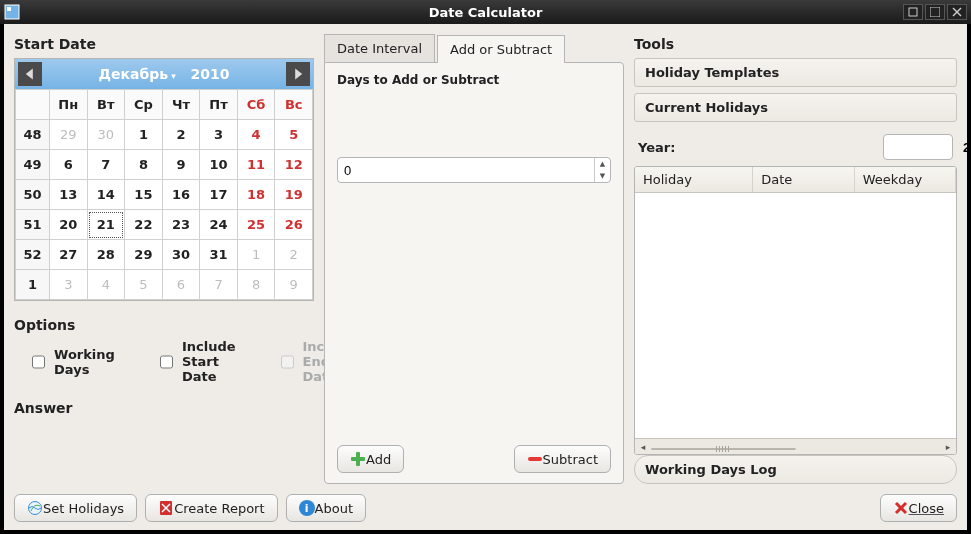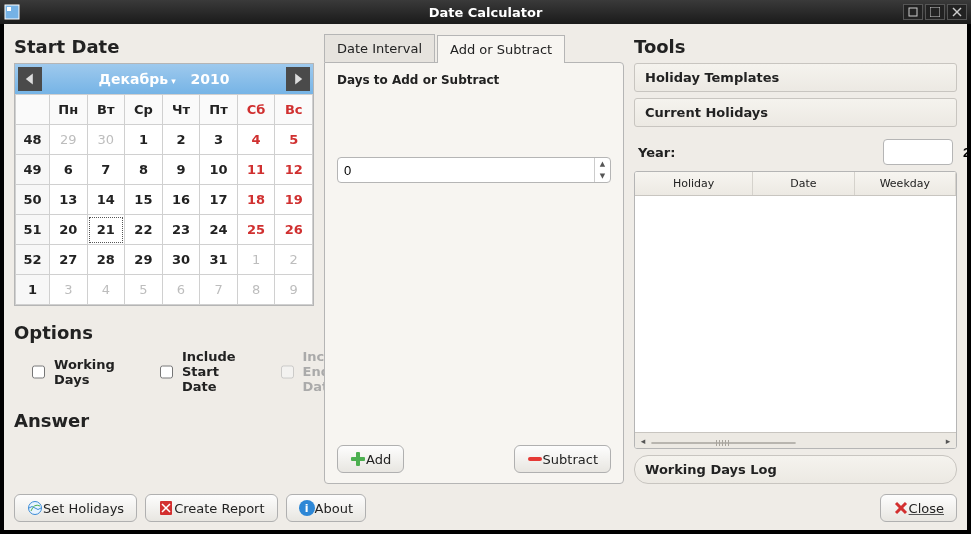--- a/index.html
+++ b/index.html
@@ -63,21 +63,21 @@
   .main-row {
     display:flex;
     gap:10px;
     flex:1;
   }
   .col-left { width:300px; display:flex; flex-direction:column; }
   .col-mid  { width:300px; display:flex; flex-direction:column; }
   .col-right{ flex:1; display:flex; flex-direction:column; }
   .section-title {
     font-weight:bold;
-    font-size:18px;
+    font-size:14px;
     margin: 6px 0 6px 0;
   }
   
   .cal {
     border:1px solid #b5b5b5;
     background:#fff;
     width:300px;
   }
   .cal-hdr {
     background:linear-gradient(#9ec9ed,#76b4e6);
@@ -214,22 +214,21 @@
     overflow:hidden;
   }
   .th-row {
     display:flex;
     background:linear-gradient(#f7f5f0,#ece9e3);
     border-bottom:1px solid #c8c5c0;
   }
   .th-cell {
     padding:5px 8px;
     border-right:1px solid #d5d2cc;
-    font-size:11px;
-    text-align:center;
+    font-size:13px;
   }
   .th-cell:nth-child(1){ flex:1.2;}
   .th-cell:nth-child(2){ flex:1;}
   .th-cell:nth-child(3){ flex:1;}
   .table-body { flex:1;}
   .hscroll {
     height:16px;
     background:#ece9e3;
     border-top:1px solid #c8c5c0;
     display:flex;align-items:center;
@@ -277,21 +276,20 @@
     width:16px;height:16px;border-radius:8px;
     display:inline-flex;align-items:center;justify-content:center;
     color:#fff;font-weight:bold;font-size:11px;
   }
   .right-footer {
     border:1px solid #c8c5c0;
     background:linear-gradient(#f5f3ee,#ece9e3);
     border-radius:14px;
     padding:6px 10px;
     font-weight:bold;
-    margin-top:6px;
   }
 </style>
 </head>
 <body>
 
 <div class="window">
 
   <div class="titlebar">
     <div class="winicon">
       <svg viewBox="0 0 16 16">

